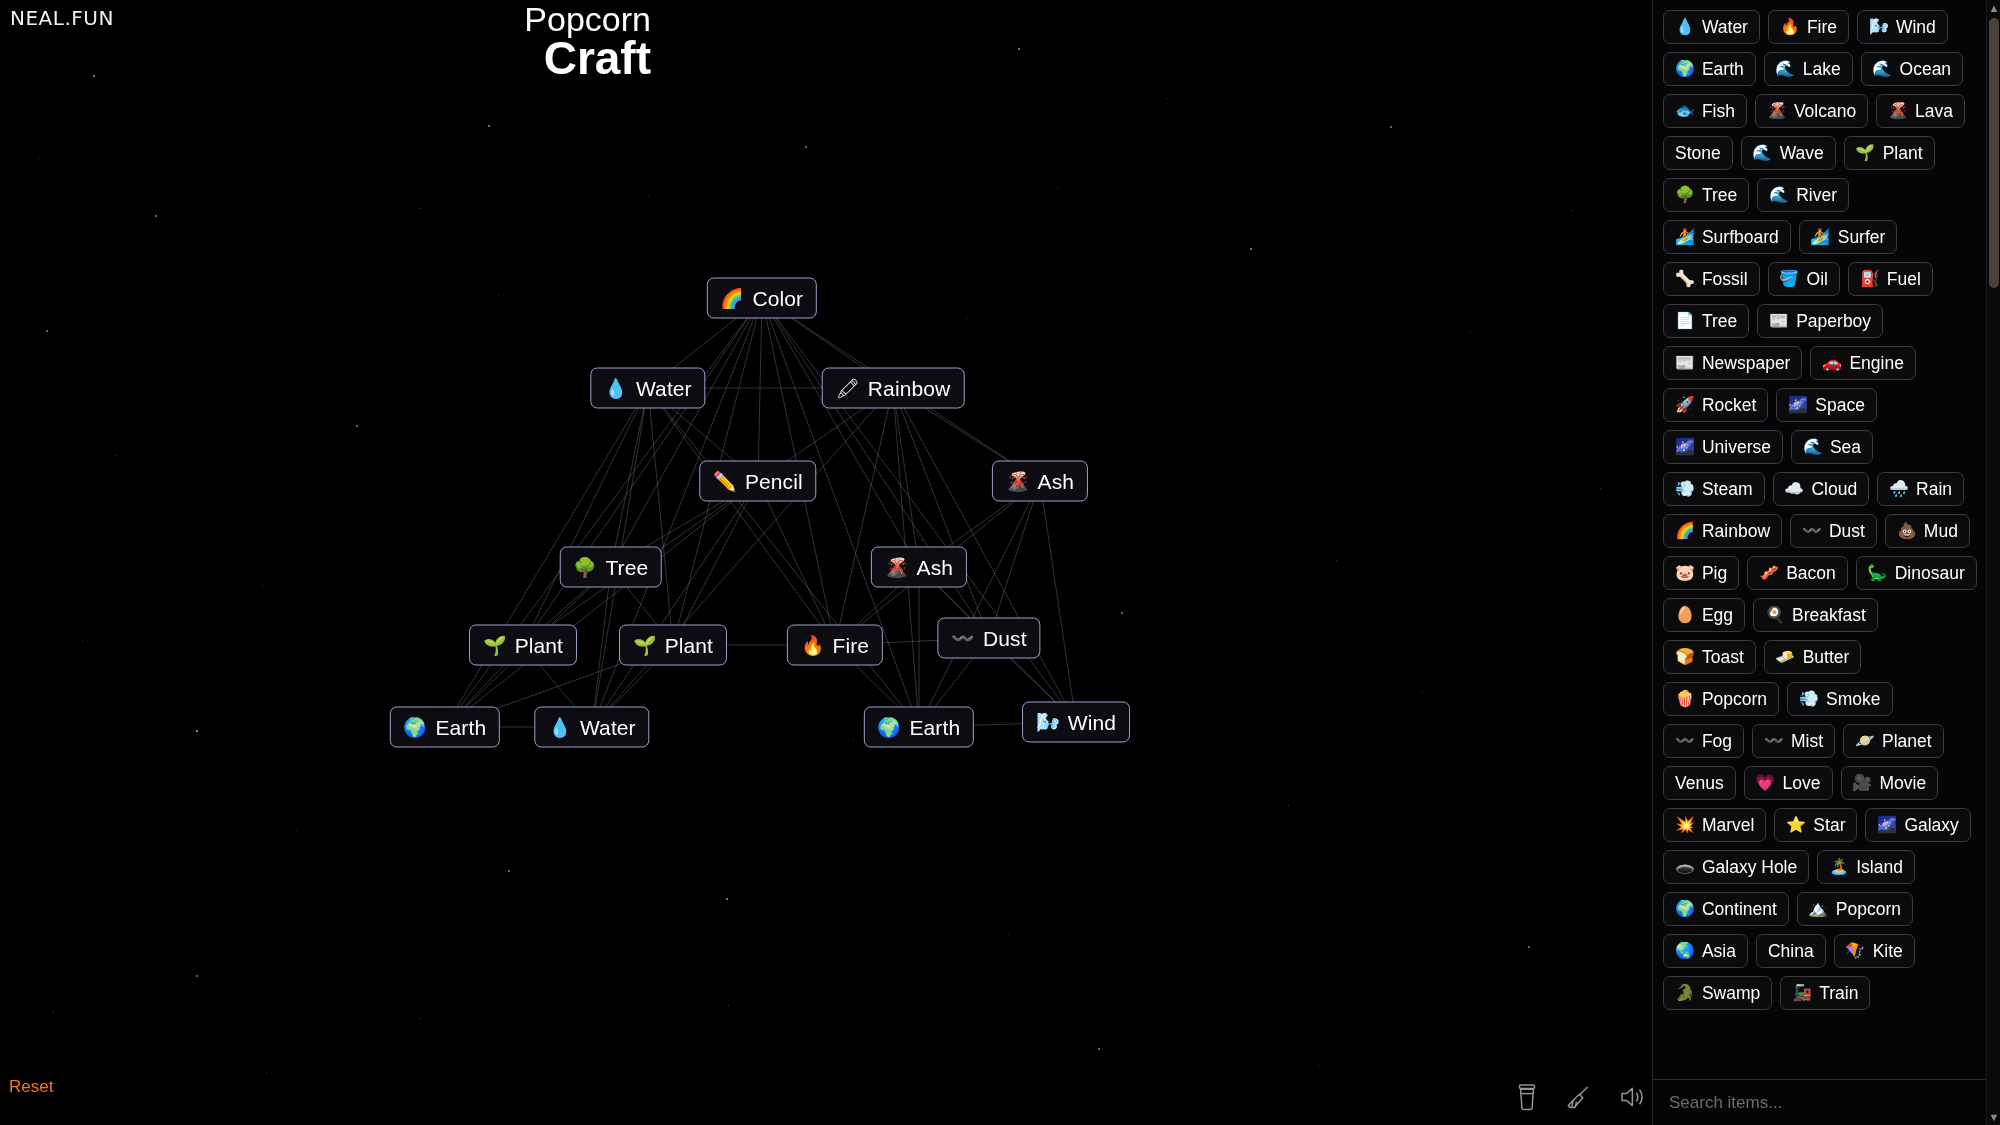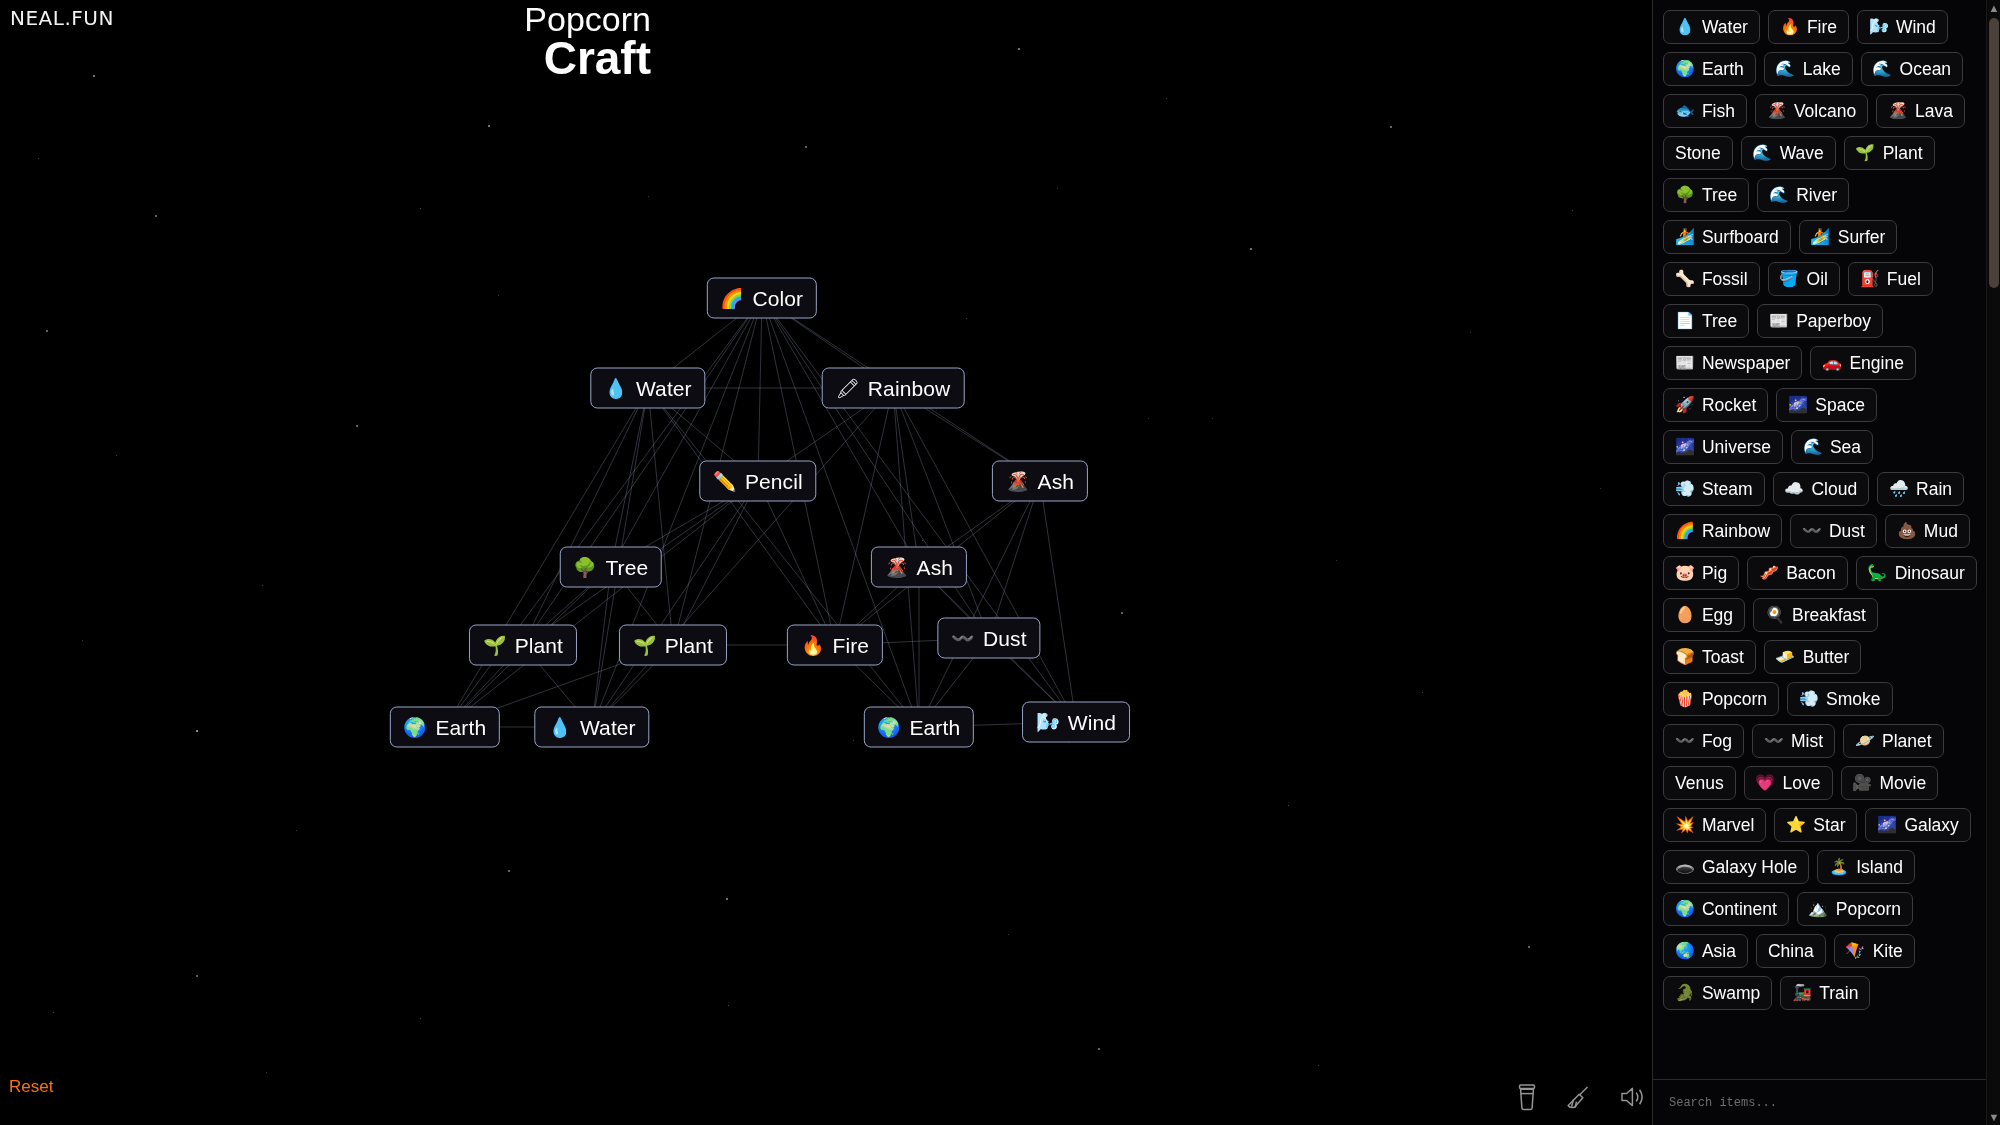--- a/index.html
+++ b/index.html
@@ -118,22 +118,22 @@
   
   #search-wrap {
     position:absolute; left:0; right:14px; bottom:0;
     height:46px;
     border-top:1px solid #2a2a2a;
     display:flex; align-items:center;
   }
   #search-input {
     width:100%; height:100%;
     background:transparent; border:none; outline:none;
-    color:#cfcfcf; font-size:12px; padding:0 16px;
-    font-family:Liberation Mono, monospace;
+    color:#cfcfcf; font-size:17px; padding:0 16px;
+    font-family:Liberation Sans, sans-serif;
   }
   #search-input::placeholder { color:#6d6d6d; }
 
   
   #scrollbar {
     position:absolute; right:0; top:0; width:14px; height:1125px;
     background:#0a0a0a; border-left:1px solid #1a1a1a;
   }
   #sb-up, #sb-down {
     position:absolute; left:0; width:14px; height:16px;

